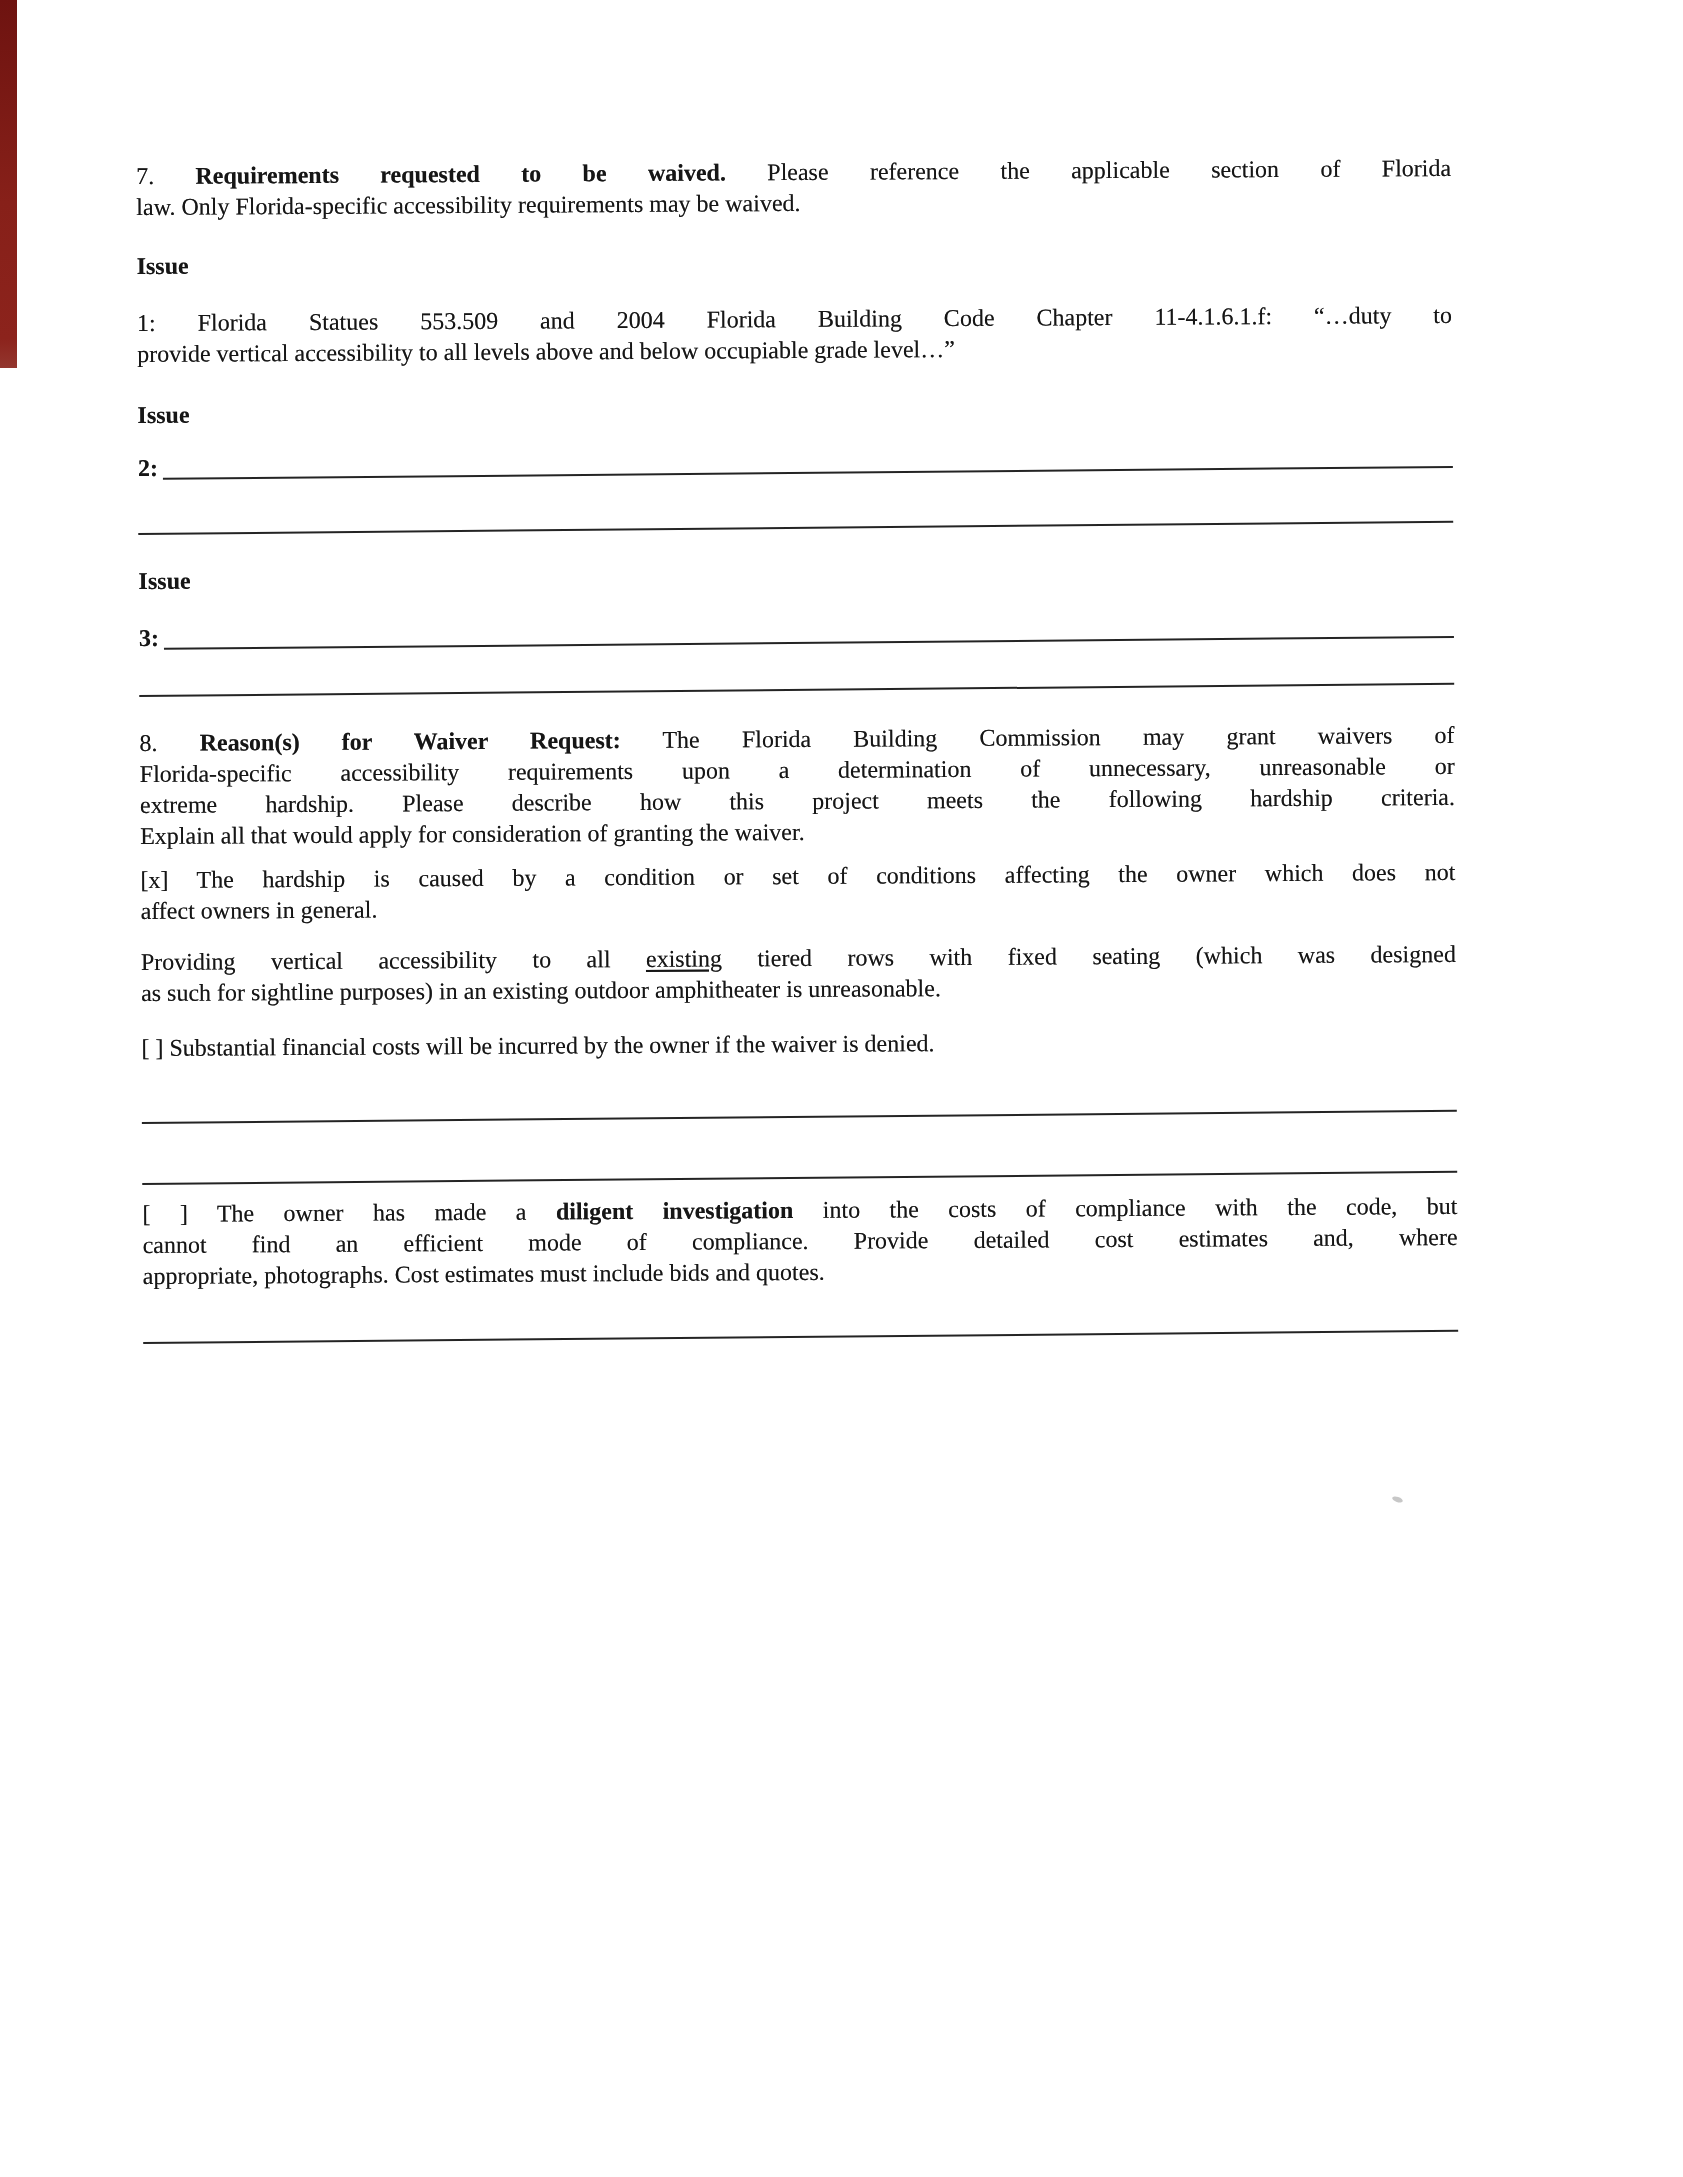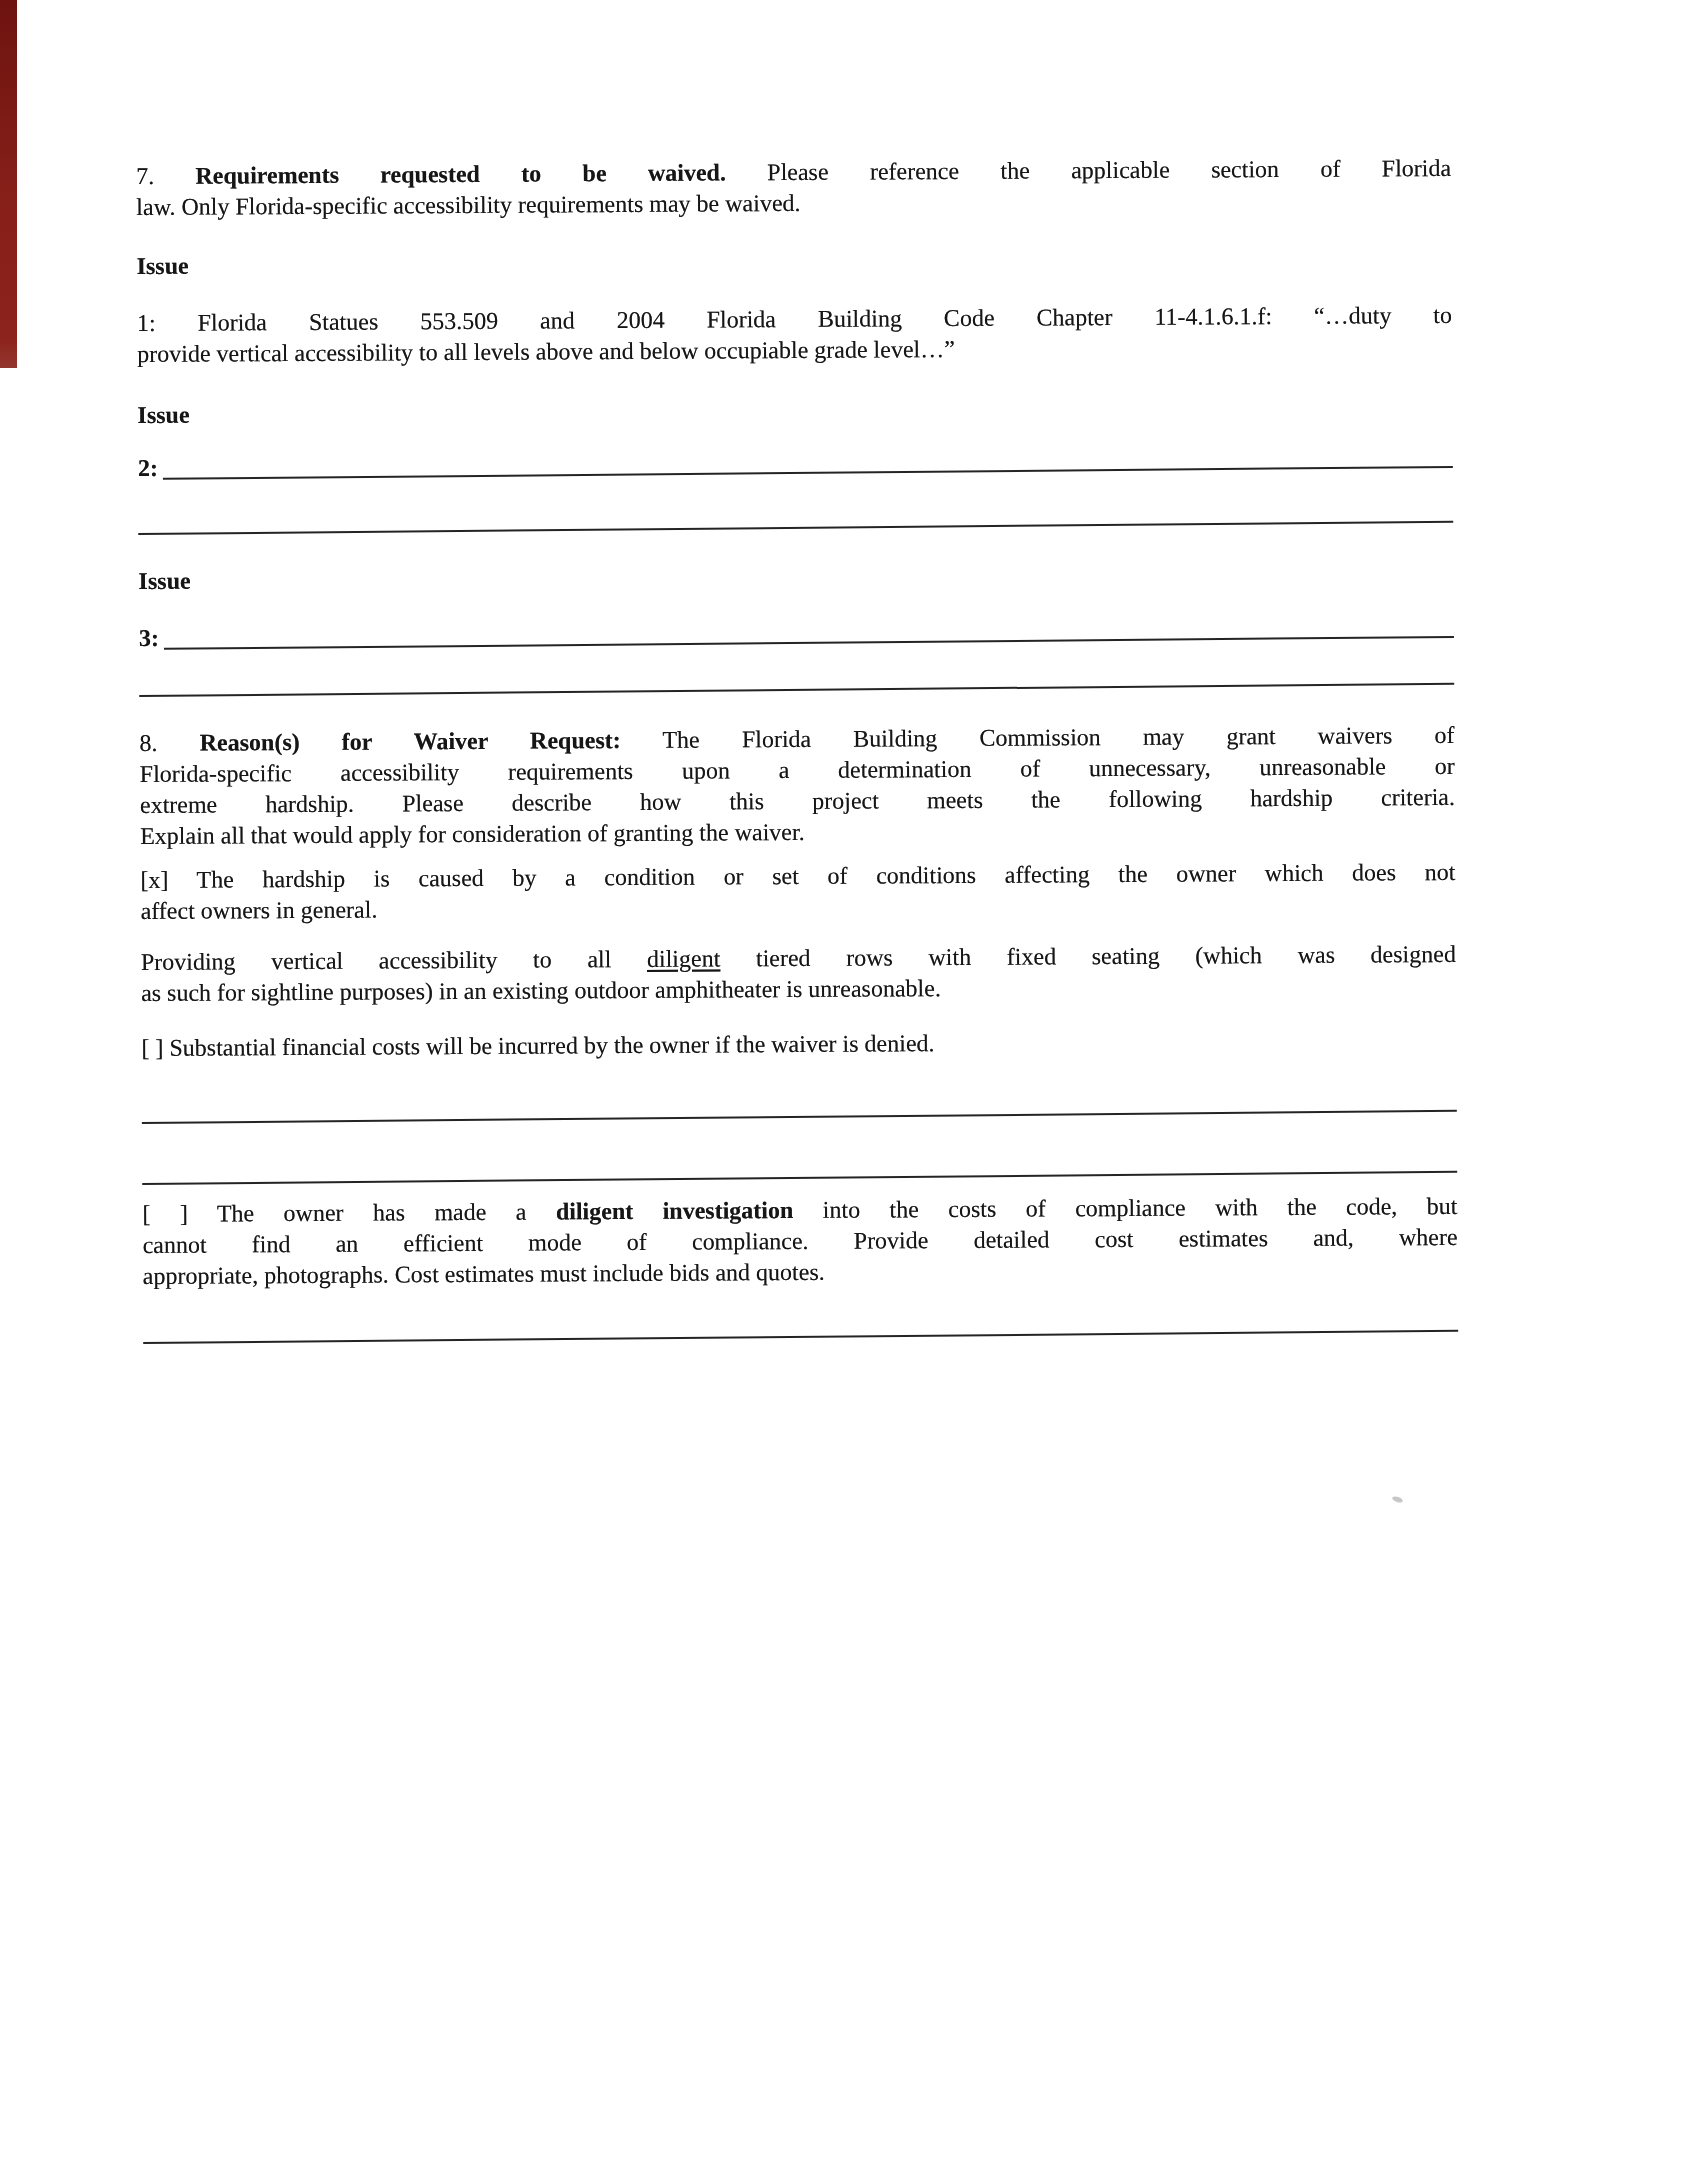--- a/index.html
+++ b/index.html
@@ -109,21 +109,21 @@
       <div class="line" data-name="text-line"><span data-name="text-run">8. </span><span class="b" data-name="text-run">Reason(s) for Waiver Request:</span><span data-name="text-run"> The Florida Building Commission may grant waivers of</span></div>
       <div class="line" data-name="text-line"><span data-name="text-run">Florida-specific accessibility requirements upon a determination of unnecessary, unreasonable or</span></div>
       <div class="line" data-name="text-line"><span data-name="text-run">extreme hardship. Please describe how this project meets the following hardship criteria.</span></div>
       <div class="line last" data-name="text-line"><span data-name="text-run">Explain all that would apply for consideration of granting the waiver.</span></div>
     </div>
     <div class="para" data-name="hardship-condition-item">
       <div class="line" data-name="text-line"><span data-name="text-run">[x] The hardship is caused by a condition or set of conditions affecting the owner which does not</span></div>
       <div class="line last" data-name="text-line"><span data-name="text-run">affect owners in general.</span></div>
     </div>
     <div class="para" data-name="vertical-accessibility-note">
-      <div class="line" data-name="text-line"><span data-name="text-run">Providing vertical accessibility to all </span><span class="u" data-name="text-run">diligent</span><span data-name="text-run"> tiered rows with fixed seating (which was designed</span></div>
+      <div class="line" data-name="text-line"><span data-name="text-run">Providing vertical accessibility to all </span><span class="u" data-name="text-run">existing</span><span data-name="text-run"> tiered rows with fixed seating (which was designed</span></div>
       <div class="line last" data-name="text-line"><span data-name="text-run">as such for sightline purposes) in an existing outdoor amphitheater is unreasonable.</span></div>
     </div>
     <div class="para" data-name="financial-costs-item">
       <div class="line last" data-name="text-line"><span data-name="text-run">[ ] Substantial financial costs will be incurred by the owner if the waiver is denied.</span></div>
     </div>
     <div class="rule" data-name="answer-line-1"></div>
     <div class="rule" data-name="answer-line-2"></div>
     <div class="para" data-name="diligent-investigation-item">
       <div class="line" data-name="text-line"><span data-name="text-run">[ ] The owner has made a </span><span class="b" data-name="text-run">diligent investigation</span><span data-name="text-run"> into the costs of compliance with the code, but</span></div>
       <div class="line" data-name="text-line"><span data-name="text-run">cannot find an efficient mode of compliance. Provide detailed cost estimates and, where</span></div>

